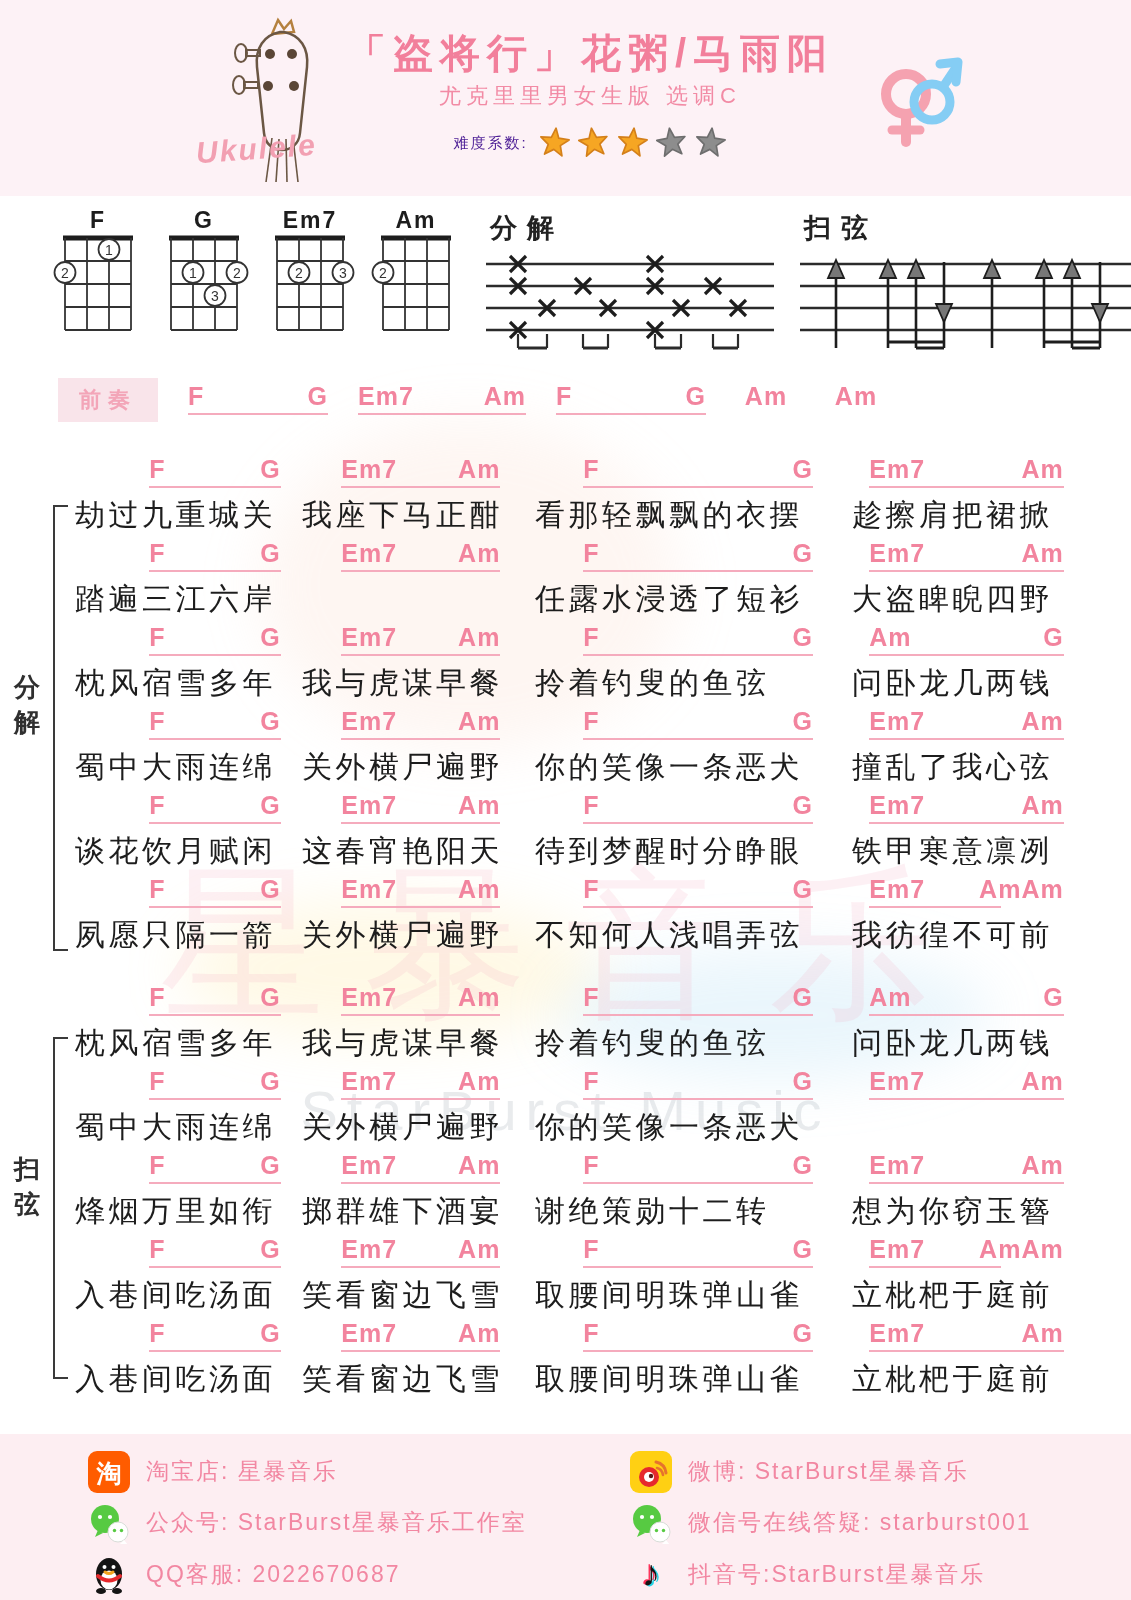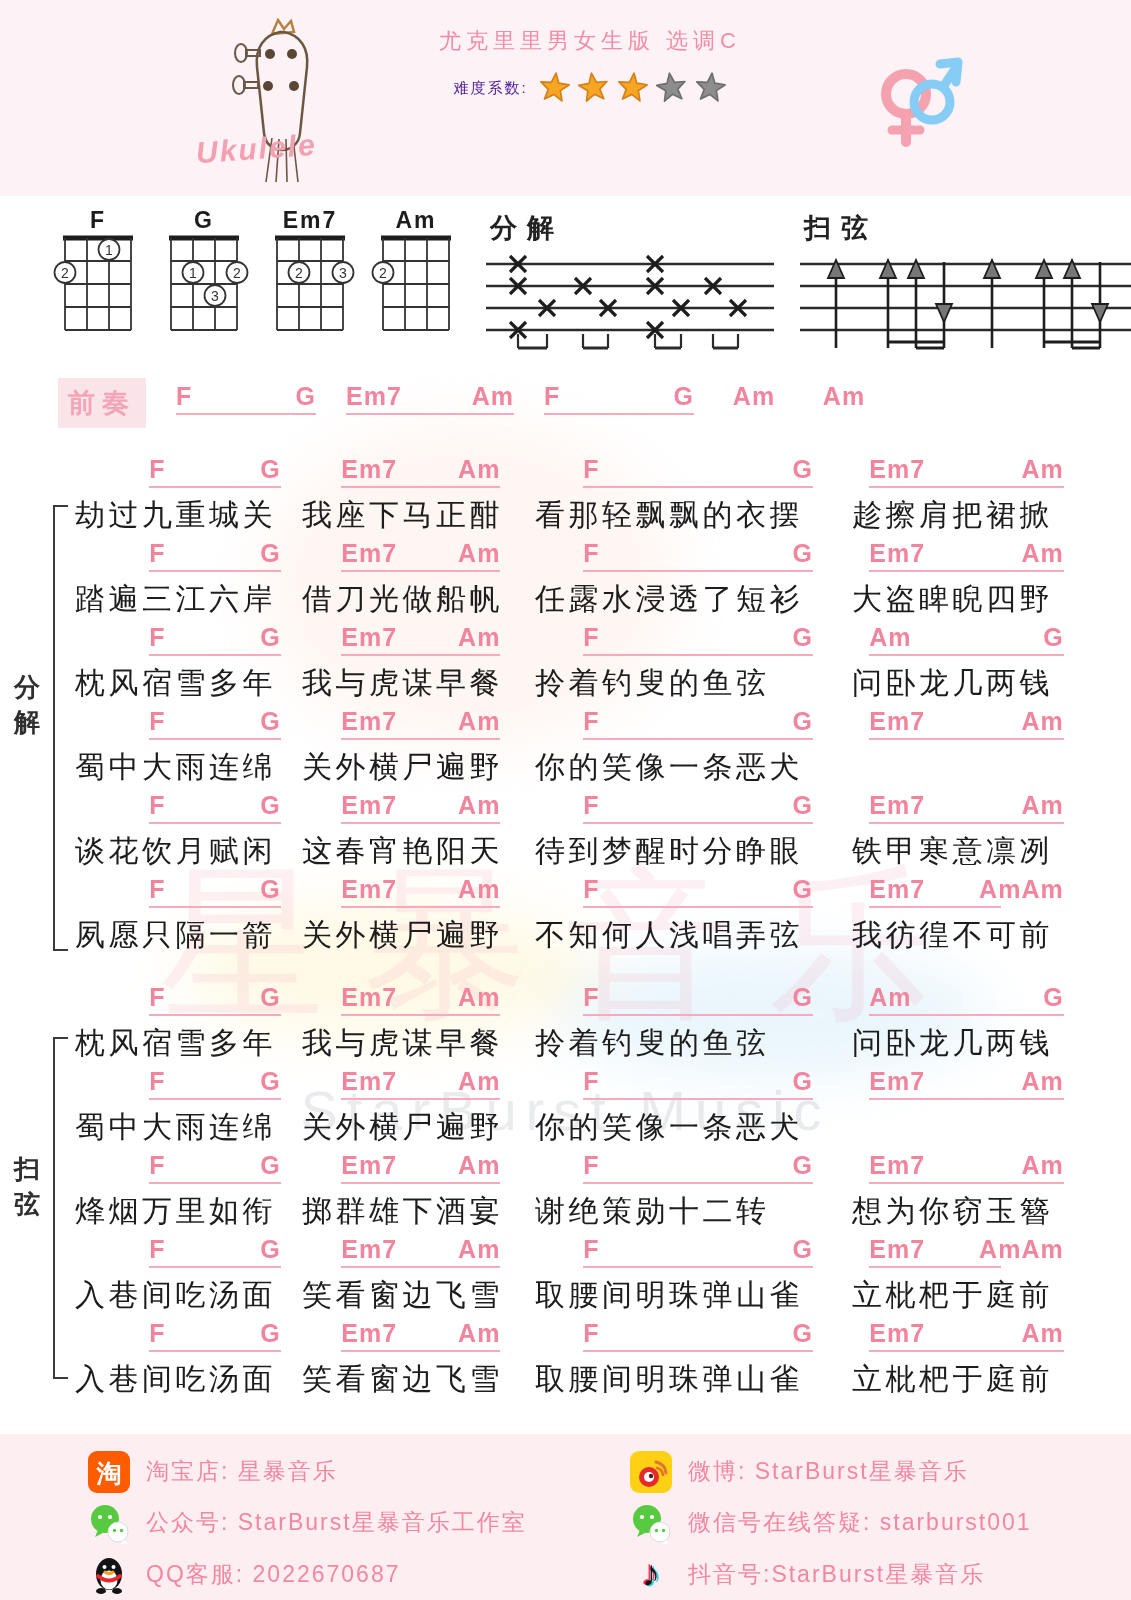--- a/index.html
+++ b/index.html
@@ -23,21 +23,21 @@
   .gender{position:absolute;left:868px;top:46px;width:100px;height:105px}
 
   
   .topmusic{position:absolute;top:204px;left:50px;display:flex;gap:18px;align-items:flex-start;z-index:2}
   .diagrams{display:flex;gap:10px}
   .patgroup{display:flex;flex-direction:column}
   .patlabel{font-size:27px;color:#222;letter-spacing:10px;font-weight:bold;margin:6px 0 2px 8px;white-space:nowrap}
 
   
   .intro{position:absolute;top:378px;left:58px;display:flex;align-items:flex-start;gap:30px;z-index:2}
-  .badge{background:#f9e4ea;color:#f3a5b8;font-size:27px;padding:7px 10px;letter-spacing:7px;font-weight:bold}
+  .badge{background:#f9e4ea;color:#f3a5b8;font-size:22px;padding:7px 21px;letter-spacing:7px;font-weight:bold}
   .intro .chords{margin-top:4px}
 
   
   .chords{display:flex;justify-content:space-between;align-items:flex-end;position:relative;
     padding-bottom:4px;font-size:25px;color:#f2849e;font-weight:bold;letter-spacing:1px;white-space:nowrap}
   .chords.ul::after{content:"";position:absolute;left:0;right:0;bottom:0;height:2.5px;background:#f5abbd}
   .chords.ul-short::after{right:32%}
   .chords.single{justify-content:center}
   .ig0{width:140px}.ig1{width:168px}.ig2{width:150px}.igs{width:60px}
 
@@ -107,20 +107,21 @@
       <rect x="36" y="68" width="14" height="6" fill="none" stroke="#6b5744" stroke-width="2"></rect>
       <ellipse cx="31" cy="71" rx="6" ry="9" fill="none" stroke="#6b5744" stroke-width="2"></ellipse>
       <line x1="64" y1="124" x2="58" y2="168" stroke="#6b5744" stroke-width="1.6"></line>
       <line x1="71" y1="125" x2="68" y2="168" stroke="#6b5744" stroke-width="1.6"></line>
       <line x1="78" y1="125" x2="79" y2="168" stroke="#6b5744" stroke-width="1.6"></line>
       <line x1="85" y1="124" x2="90" y2="168" stroke="#6b5744" stroke-width="1.6"></line>
     </svg>
     <div class="logo-text">Ukulele</div>
   </div>
   <div class="titleblock">
+    <div class="title">「盗将行」花粥/马雨阳</div>
     <div class="subtitle">尤克里里男女生版 选调C</div>
     <div class="diffrow">
       <span class="difflabel">难度系数:</span>
       <span class="stars">
           <svg width="33" height="32" viewBox="0 0 30 30">
             <polygon points="15,1 18.5,10.1 28.3,10.7 20.7,16.9 23.2,26.3 15,21 6.8,26.3 9.3,16.9 1.7,10.7 11.5,10.1" fill="#f6a623" stroke="#d4801a" stroke-width="1.6" stroke-linejoin="round" transform="rotate(6 15 15)"></polygon>
           </svg>
           <svg width="33" height="32" viewBox="0 0 30 30">
             <polygon points="15,1 18.5,10.1 28.3,10.7 20.7,16.9 23.2,26.3 15,21 6.8,26.3 9.3,16.9 1.7,10.7 11.5,10.1" fill="#f6a623" stroke="#d4801a" stroke-width="1.6" stroke-linejoin="round" transform="rotate(-8 15 15)"></polygon>
           </svg>
@@ -353,21 +354,20 @@
             <span>F</span>
             <span>G</span>
           </div>
           <div class="lyric">踏遍三江六岸</div>
         </div>
         <div class="phrase p1">
           <div class="chords ul">
             <span>Em7</span>
             <span>Am</span>
           </div>
-          <div class="lyric">借刀光做船帆</div>
         </div>
         <div class="phrase p2">
           <div class="chords ul">
             <span>F</span>
             <span>G</span>
           </div>
           <div class="lyric">任露水浸透了短衫</div>
         </div>
         <div class="phrase p3">
           <div class="chords ul">
@@ -427,20 +427,21 @@
             <span>F</span>
             <span>G</span>
           </div>
           <div class="lyric">你的笑像一条恶犬</div>
         </div>
         <div class="phrase p3">
           <div class="chords ul">
             <span>Em7</span>
             <span>Am</span>
           </div>
+          <div class="lyric">撞乱了我心弦</div>
         </div>
       </div>
       <div class="line">
         <div class="phrase p0">
           <div class="chords ul">
             <span>F</span>
             <span>G</span>
           </div>
           <div class="lyric">谈花饮月赋闲</div>
         </div>

